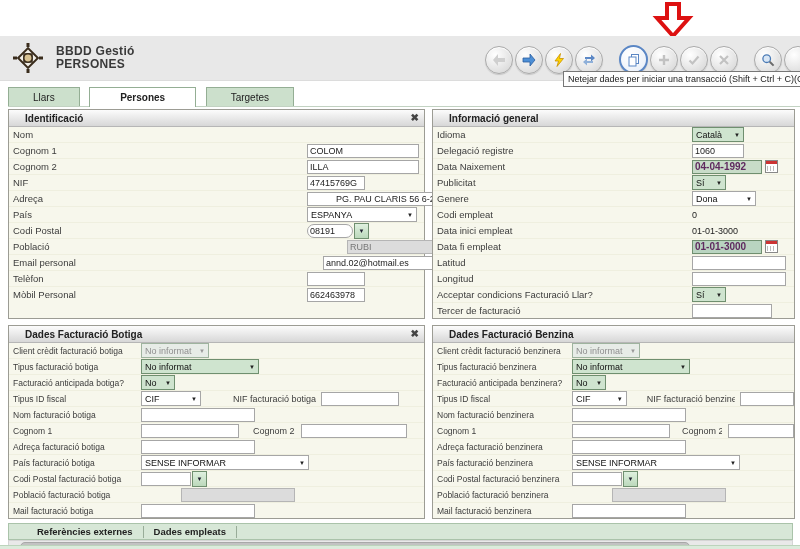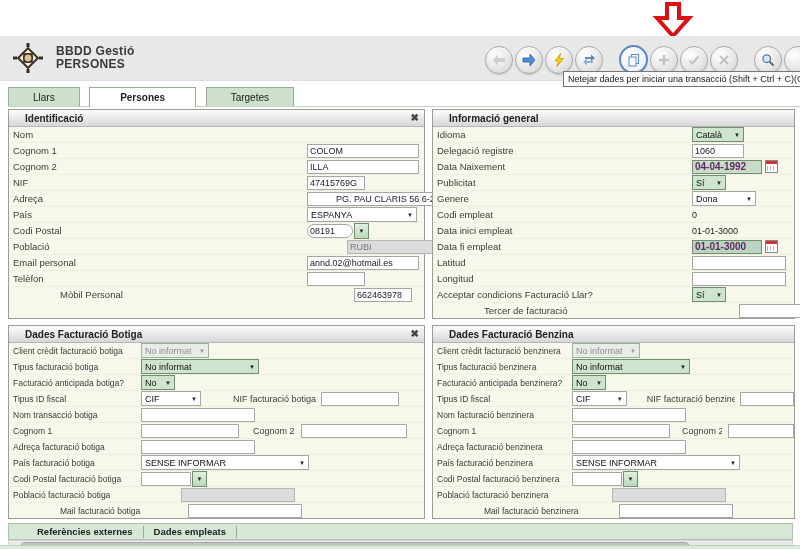--- a/index.html
+++ b/index.html
@@ -28,21 +28,21 @@
   .tab{display:inline-block;padding:4px 24px 3px 24px;background:#cce0cc;border:1px solid #94ae94;border-bottom:none;
        font-size:10px;color:#222;margin-right:5px;vertical-align:bottom;}
   .tab.active{background:#fff;font-weight:bold;padding:4px 30px 4px 30px;position:relative;top:1px;}
   
   .content{margin:2px 0 0 8px;display:grid;grid-template-columns:417px 363px;column-gap:7px;row-gap:6px;align-items:start;}
   .panel{border:1px solid #9c9c94;background:#f7f7ec;}
   .phead{height:16px;background:linear-gradient(#fcfcfc,#d7d7d7);border-bottom:1px solid #b6b6b6;
          display:flex;align-items:center;padding:0 5px 0 16px;font-weight:bold;font-size:10px;color:#222;}
   .phead .x{margin-left:auto;color:#444;font-size:10px;font-weight:bold;cursor:default;line-height:10px;}
   .row{display:flex;align-items:center;height:15px;padding-left:4px;border-bottom:1px solid #efefdf;}
-  .row:last-child{border-bottom:none;margin-left:47px;}
+  .row:last-child{border-bottom:none;}
   .lbl{color:#3c3c3c;font-size:9.5px;flex:0 0 auto;overflow:hidden;white-space:nowrap;}
   .sub{color:#3c3c3c;font-size:9px;white-space:nowrap;overflow:hidden;}
   .f-ident .lbl{width:294px;}
   .f-info  .lbl{width:255px;}
   .f-bot   .lbl{width:128px;font-size:8.5px;}
   .f-ben   .lbl{width:135px;font-size:8.5px;}
   .pad-b{padding-bottom:16px;}
   .inp{height:12px;border:1px solid #a6a6a6;background:#fff;font-family:"Liberation Sans",sans-serif;
        font-size:9px;color:#222;padding:0 2px;box-sizing:content-box;}
   .inp.dis{background:#dcdcdc;color:#777;border-color:#b5b5b5;margin-left:40px;}
@@ -202,21 +202,21 @@
         <span class="combo-btn">
             <span>▼</span>
           </span>
       </div>
       <div class="row">
         <span class="lbl">Població</span>
         <input class="inp dis" style="width: 106px;" value="RUBI">
       </div>
       <div class="row">
         <span class="lbl">Email personal</span>
-        <input class="inp" style="width: 106px;" value="annd.02@hotmail.es">
+        <input class="inp" style="width: 106px; margin-left: 16px;" value="annd.02@hotmail.es">
       </div>
       <div class="row">
         <span class="lbl">Telèfon</span>
         <input class="inp" style="width: 52px;" value="">
       </div>
       <div class="row">
         <span class="lbl">Mòbil Personal</span>
         <input class="inp" style="width: 52px;" value="662463978">
       </div>
     </div>
@@ -326,21 +326,21 @@
       <div class="row">
         <span class="lbl">Tipus ID fiscal</span>
         <span class="dd white" style="width:52px;">
             <span>CIF</span>
             <span class="dd-arrow">▼</span>
           </span>
         <span class="sub" style="margin-left:32px;">NIF facturació botiga</span>
         <input class="inp" style="width: 72px; margin-left: 5px;" value="">
       </div>
       <div class="row">
-        <span class="lbl">Nom transacció botiga</span>
+        <span class="lbl">Nom facturació botiga</span>
         <input class="inp" style="width: 108px;" value="">
       </div>
       <div class="row">
         <span class="lbl">Cognom 1</span>
         <input class="inp" style="width: 92px;" value="">
         <span class="sub" style="margin-left:14px;">Cognom 2</span>
         <input class="inp" style="width: 100px; margin-left: 6px;" value="">
       </div>
       <div class="row">
         <span class="lbl">Adreça facturació botiga</span>

